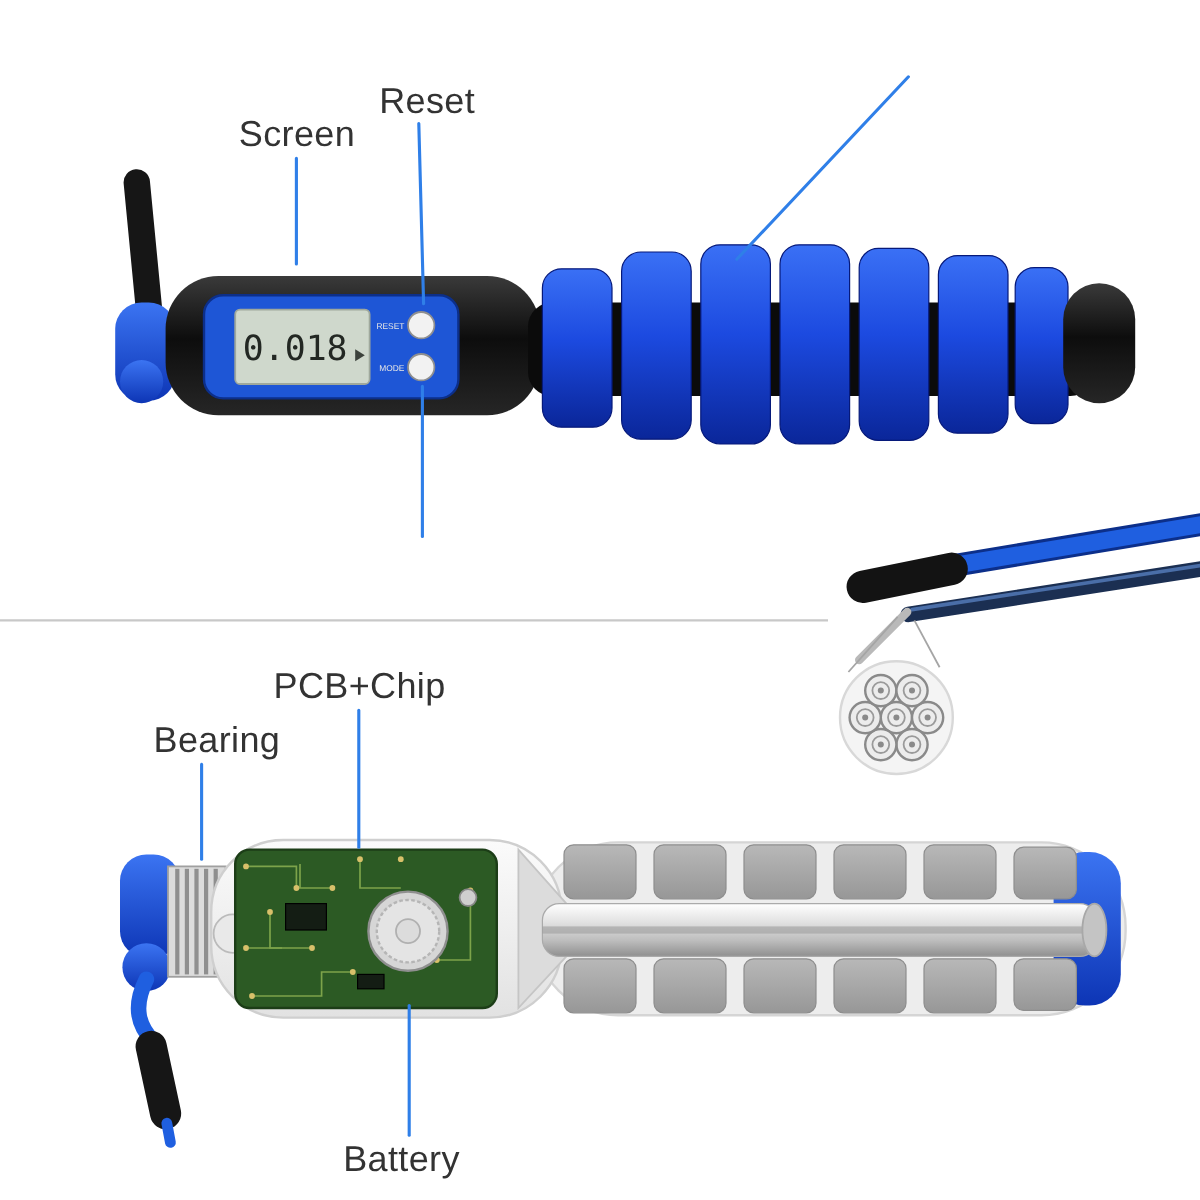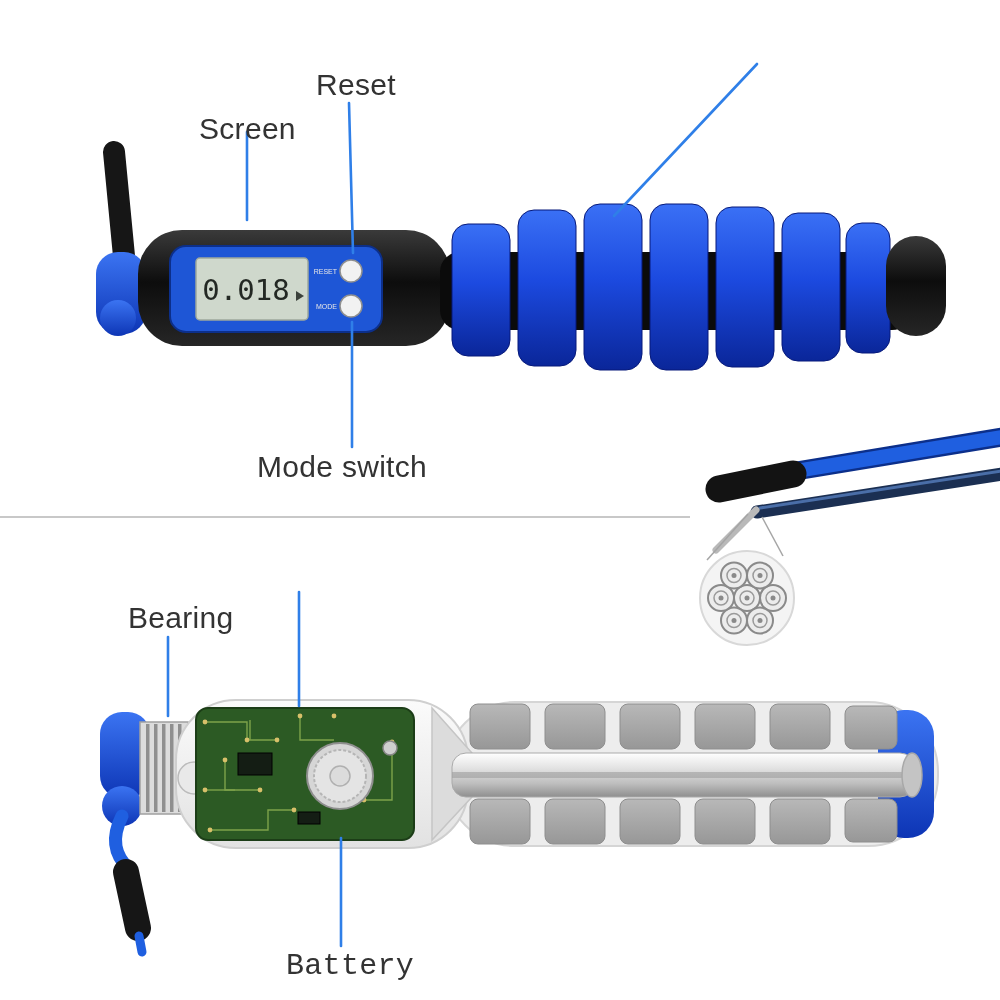--- a/index.html
+++ b/index.html
@@ -7,25 +7,25 @@
     position:relative;width:1000px;height:1000px;background:#ffffff;
     overflow:hidden;font-family:"Liberation Sans",sans-serif;
   }
   .stage svg{position:absolute;left:0;top:0;}
   .label{
     position:absolute;color:#333333;font-size:30px;line-height:1.1;
     letter-spacing:.3px;white-space:nowrap;font-weight:500;
   }
   .lbl-foam{left:702px;top:28px;font-size:31px;}
   .lbl-reset{left:316px;top:68px;}
-  .lbl-screen{left:199px;top:96px;margin-top:16px;}
+  .lbl-screen{left:199px;top:96px;}
   .lbl-mode{left:257px;top:450px;}
   .lbl-pcb{left:228px;top:556px;}
   .lbl-bearing{left:128px;top:601px;}
-  .lbl-battery{left:286px;top:950px;font-family:Liberation Mono, monospace;}
+  .lbl-battery{left:286px;top:950px;}
 </style>
 </head>
 <body>
 
 <div class="stage">
 
   <svg width="1000" height="1000" viewBox="0 0 1000 1000">
     <defs>
       <linearGradient id="gradFoam" x1="0" y1="0" x2="0" y2="1">
         <stop offset="0%" stop-color="#3a70f5"></stop>
@@ -209,16 +209,16 @@
       <line x1="757" y1="64" x2="614" y2="216"></line>
       <line x1="352" y1="447" x2="352" y2="322"></line>
       <line x1="299" y1="592" x2="299" y2="706"></line>
       <line x1="168" y1="637" x2="168" y2="716"></line>
       <line x1="341" y1="946" x2="341" y2="838"></line>
     </g>
   </svg>
 
   <div class="label lbl-reset">Reset</div>
   <div class="label lbl-screen">Screen</div>
-  <div class="label lbl-mode">Mode switch</div>
+  <div class="label lbl-pcb">PCB+Chip</div>
   <div class="label lbl-bearing">Bearing</div>
   <div class="label lbl-battery">Battery</div>
 </div>
 
 </body></html>

